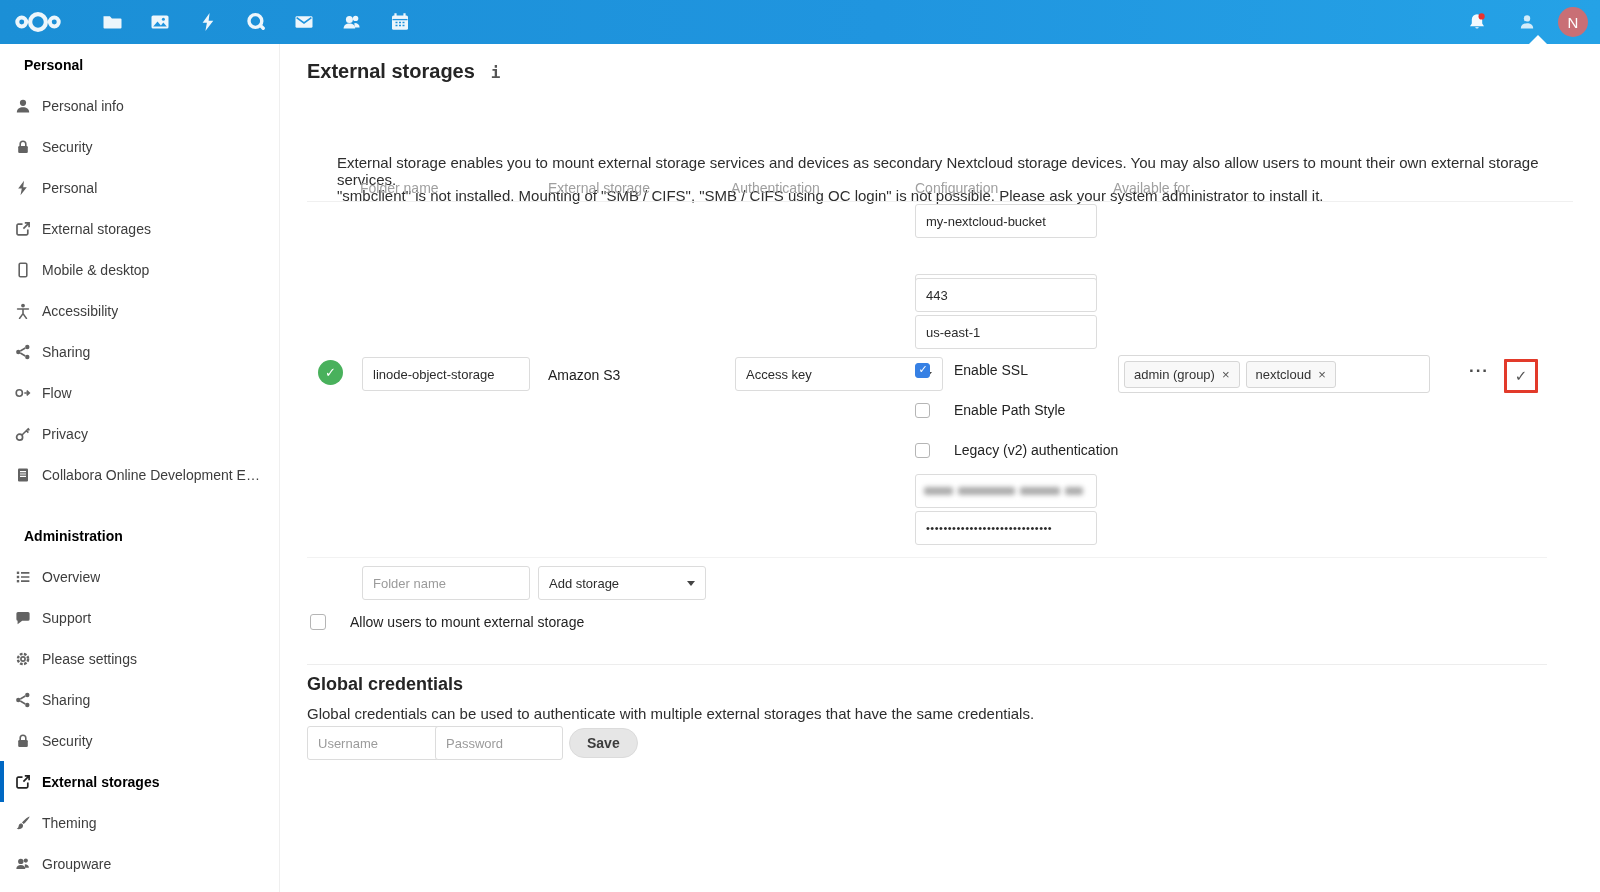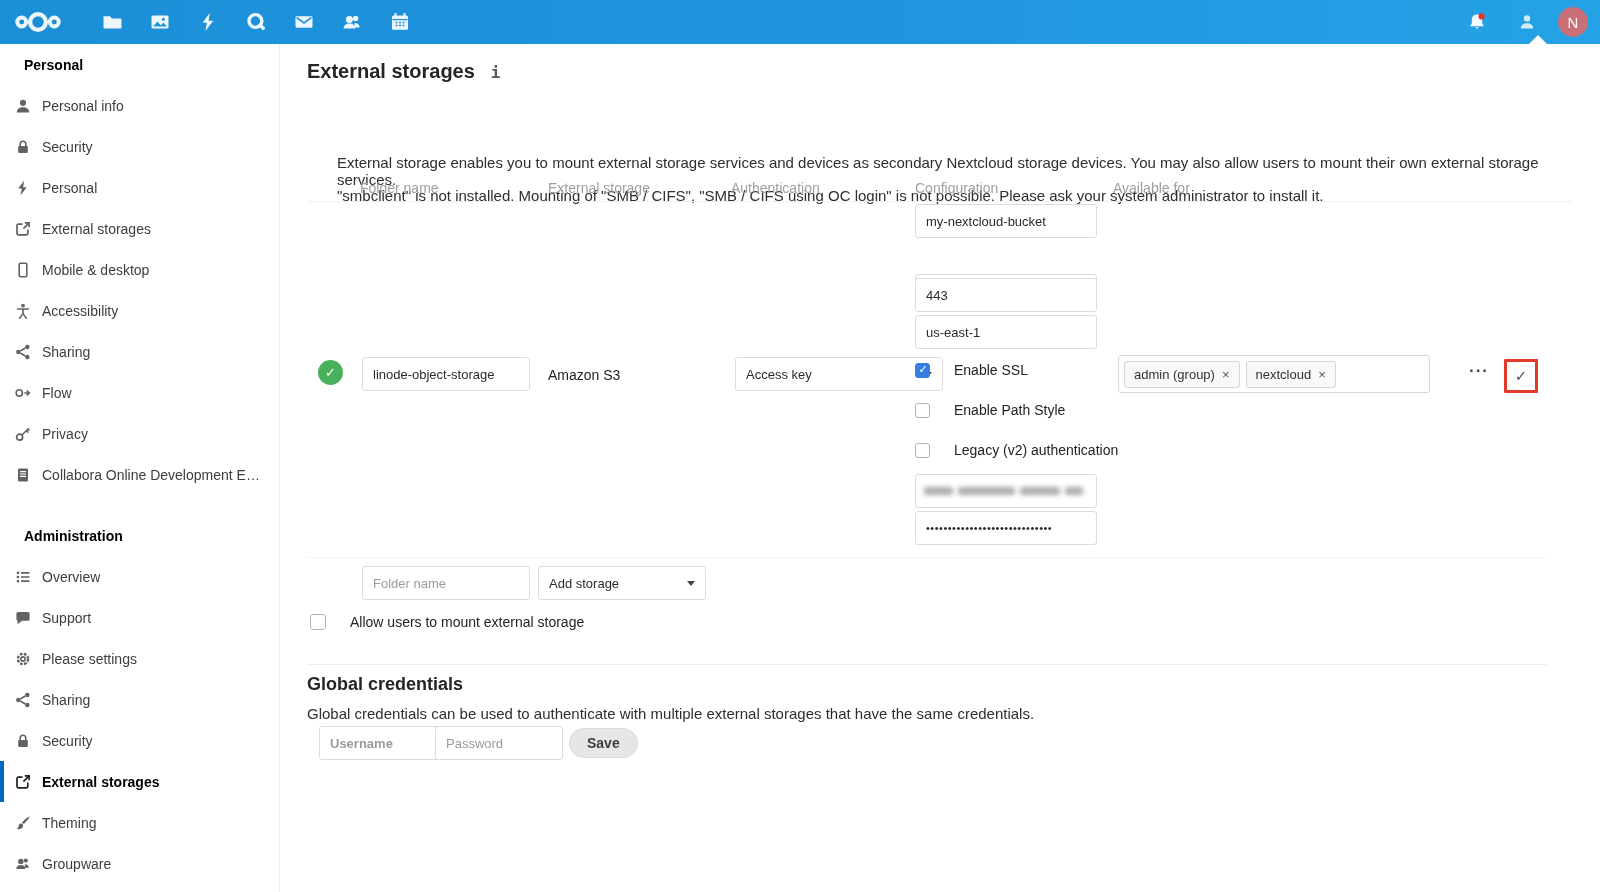--- a/index.html
+++ b/index.html
@@ -422,18 +422,18 @@
 
     <div class="cbrow" style="left:3px;top:570px;">
       <span class="cb" style="width:16px;height:16px;flex-basis:16px;"></span>
       <span class="cblabel">Allow users to mount external storage</span>
     </div>
 
     <div class="divider" style="top:620px;"></div>
 
     <h3 class="gc-title">Global credentials</h3>
     <p class="gc-desc">Global credentials can be used to authenticate with multiple external storages that have the same credentials.</p>
-    <input class="txt" style="position: absolute; left: 12px; top: 682px; width: 146px; font-weight: bold;" placeholder="Username">
+    <input class="txt" style="position: absolute; left: 0px; top: 682px; width: 146px;" placeholder="Username">
     <input class="txt" style="position: absolute; left: 128px; top: 682px; width: 128px;" placeholder="Password">
     <button class="save-btn">Save</button>
 
   </main>
 </div>
 
 </body></html>

